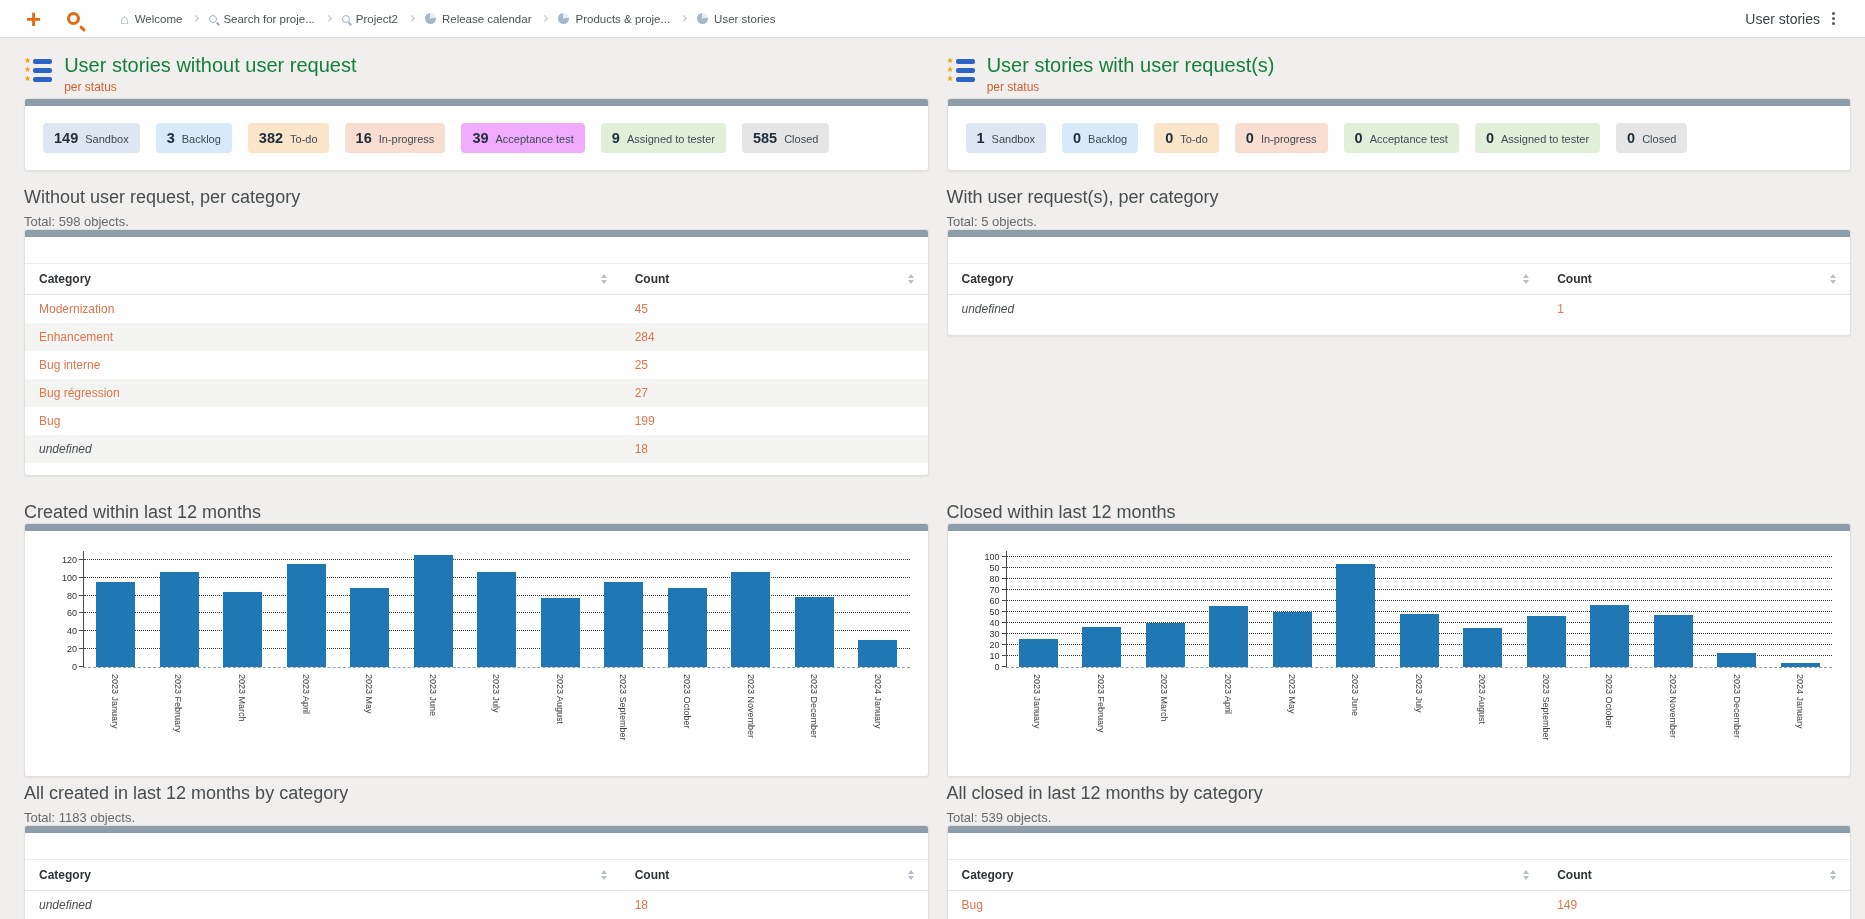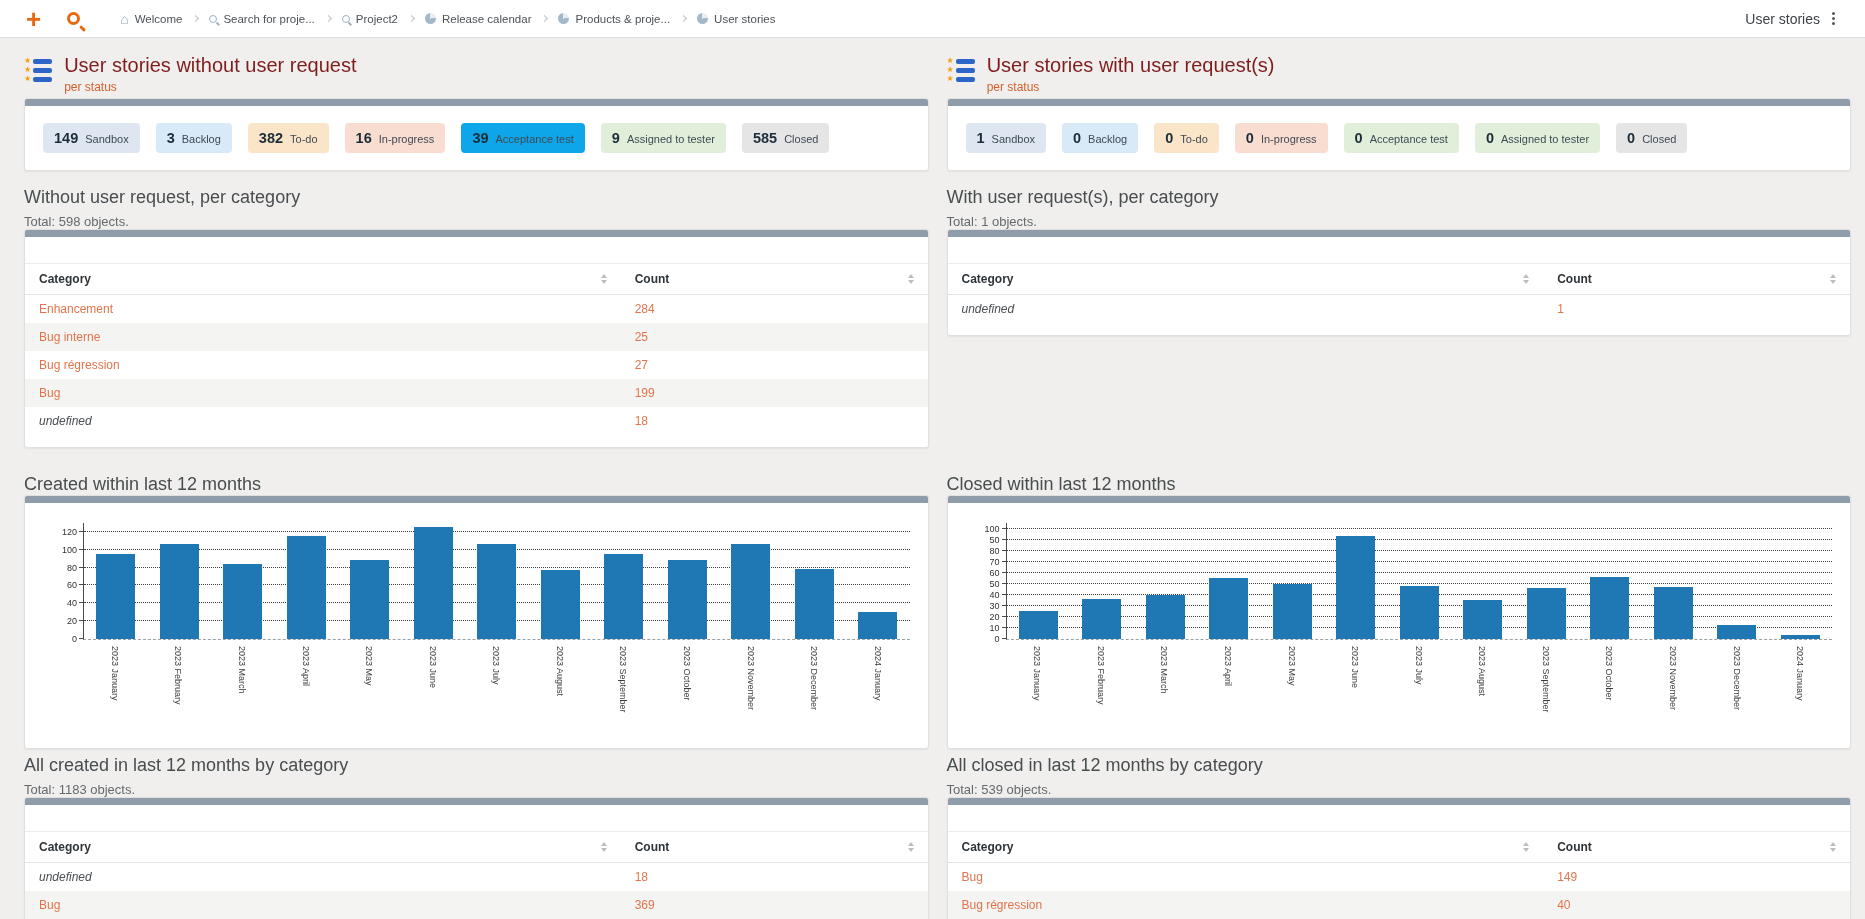--- a/index.html
+++ b/index.html
@@ -38,21 +38,21 @@
   .r-table  { margin-bottom:26px; align-self:start; }
   .r-h3     { margin-bottom:0; }
   .r-chart  { margin-bottom:6px; }
 
   
   .whead { display:flex; align-items:flex-start; gap:12px; padding-top:6px; }
   .wicon { display:flex; flex-direction:column; gap:3px; padding-top:4px; }
   .wrow  { display:flex; align-items:center; gap:2px; }
   .wstar { color:#f0a20c; font-size:8px; line-height:6px; }
   .wbar  { width:19px; height:5px; border-radius:2px; background:#2d64c8; }
-  .wtitle { font-size:20px; color:#7f1d1d; font-weight:400; }
+  .wtitle { font-size:20px; color:#15803d; font-weight:400; }
   .wsub   { font-size:12px; color:#d2602c; margin-top:3px; }
 
   
   .card { background:#fff; border:1px solid #e0e0e0; border-radius:3px; overflow:hidden;
           box-shadow:0 1px 2px rgba(0,0,0,.06); }
   .strip { height:7px; background:#8f9dab; }
 
   
   .badges { display:flex; gap:16px; padding:17px 18px; }
   .badge { display:flex; align-items:baseline; gap:7px; border-radius:4px; padding:7px 11px; cursor:pointer; }
@@ -191,21 +191,21 @@
           <span>Backlog</span>
         </span>
         <span class="badge" style="background: rgb(251, 229, 200);">
           <b>382</b>
           <span>To-do</span>
         </span>
         <span class="badge" style="background: rgb(249, 221, 209);">
           <b>16</b>
           <span>In-progress</span>
         </span>
-        <span class="badge" style="background: #0ea5e9;">
+        <span class="badge" style="background: #f0abfc;">
           <b>39</b>
           <span>Acceptance test</span>
         </span>
         <span class="badge" style="background: rgb(225, 239, 218);">
           <b>9</b>
           <span>Assigned to tester</span>
         </span>
         <span class="badge" style="background: rgb(229, 229, 229);">
           <b>585</b>
           <span>Closed</span>
@@ -244,21 +244,21 @@
           <span>Closed</span>
         </span>
       </div>
     </div>
     <div class="h2blk r-h2">
       <h2>Without user request, per category</h2>
       <div class="total">Total: 598 objects.</div>
     </div>
     <div class="h2blk r-h2">
       <h2>With user request(s), per category</h2>
-      <div class="total">Total: 1 objects.</div>
+      <div class="total">Total: 5 objects.</div>
     </div>
     <div class="card r-table">
       <div class="strip"></div>
       <div class="twrap">
         <table>
           <thead>
             <tr>
               <th class="cat">
                 <div class="thflex">
                   <span>Category</span>
@@ -273,20 +273,24 @@
                   <span>Count</span>
                   <span class="sort">
                     <i class="up"></i>
                     <i class="dn"></i>
                   </span>
                 </div>
               </th>
             </tr>
           </thead>
           <tbody>
+            <tr>
+              <td><a class="link">Modernization</a></td>
+              <td><span class="cntv">45</span></td>
+            </tr>
             <tr>
               <td><a class="link">Enhancement</a></td>
               <td><span class="cntv">284</span></td>
             </tr>
             <tr>
               <td><a class="link">Bug interne</a></td>
               <td><span class="cntv">25</span></td>
             </tr>
             <tr>
               <td><a class="link">Bug régression</a></td>

